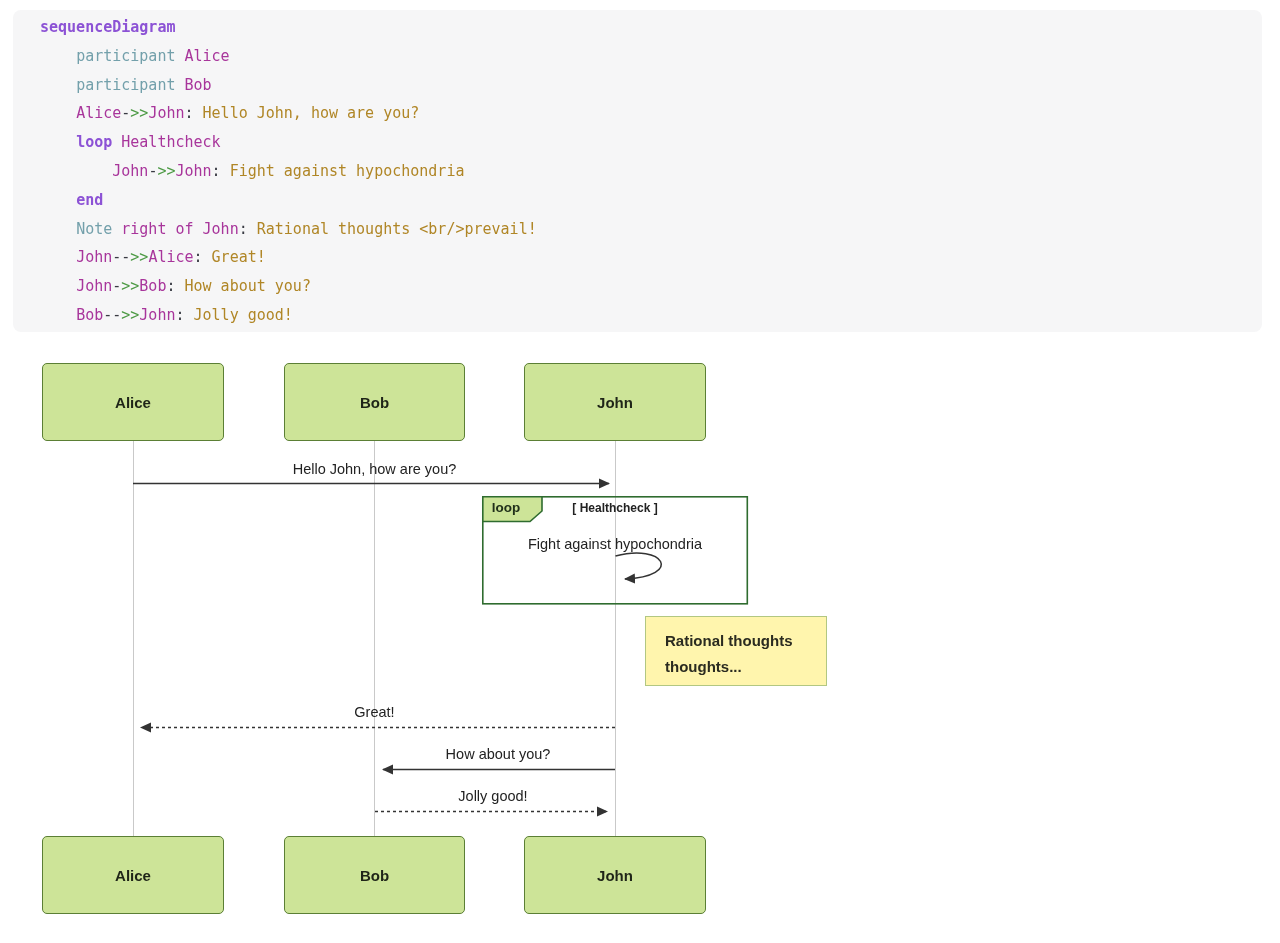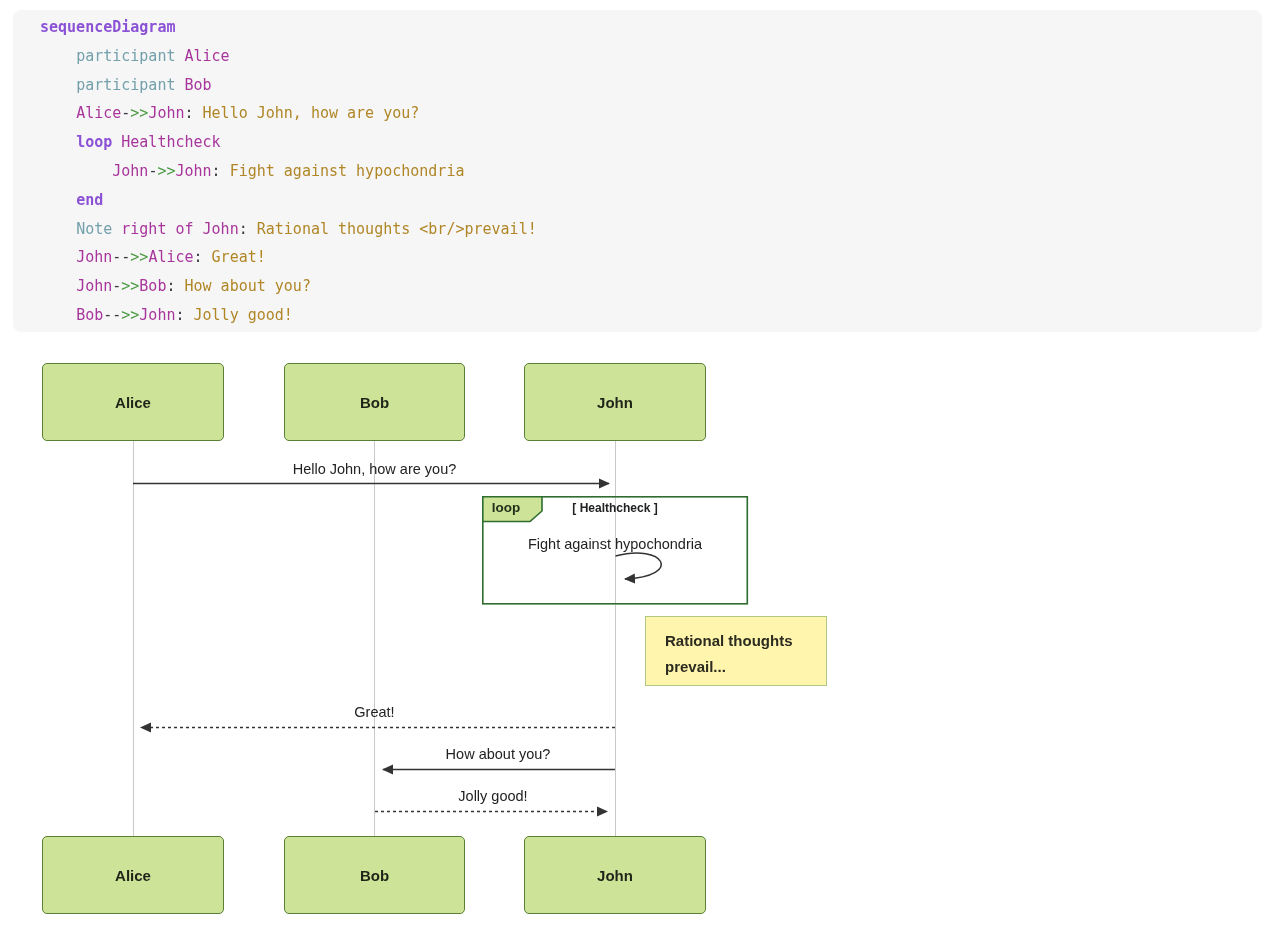--- a/index.html
+++ b/index.html
@@ -101,16 +101,16 @@
   <div class="msg-label" style="left:133px;top:704px;width:483px;">Great!</div>
   <div class="msg-label" style="left:380px;top:746px;width:236px;">How about you?</div>
   <div class="msg-label" style="left:375px;top:788px;width:236px;">Jolly good!</div>
 
   <div class="loop-badge-label">loop</div>
   <div class="loop-title">[ Healthcheck ]</div>
   <div class="loop-message">Fight against hypochondria</div>
 
   <div class="note-box">
     <div>Rational thoughts</div>
-    <div>prevail...</div>
+    <div>thoughts...</div>
   </div>
 
 </div>
 
 </body></html>

